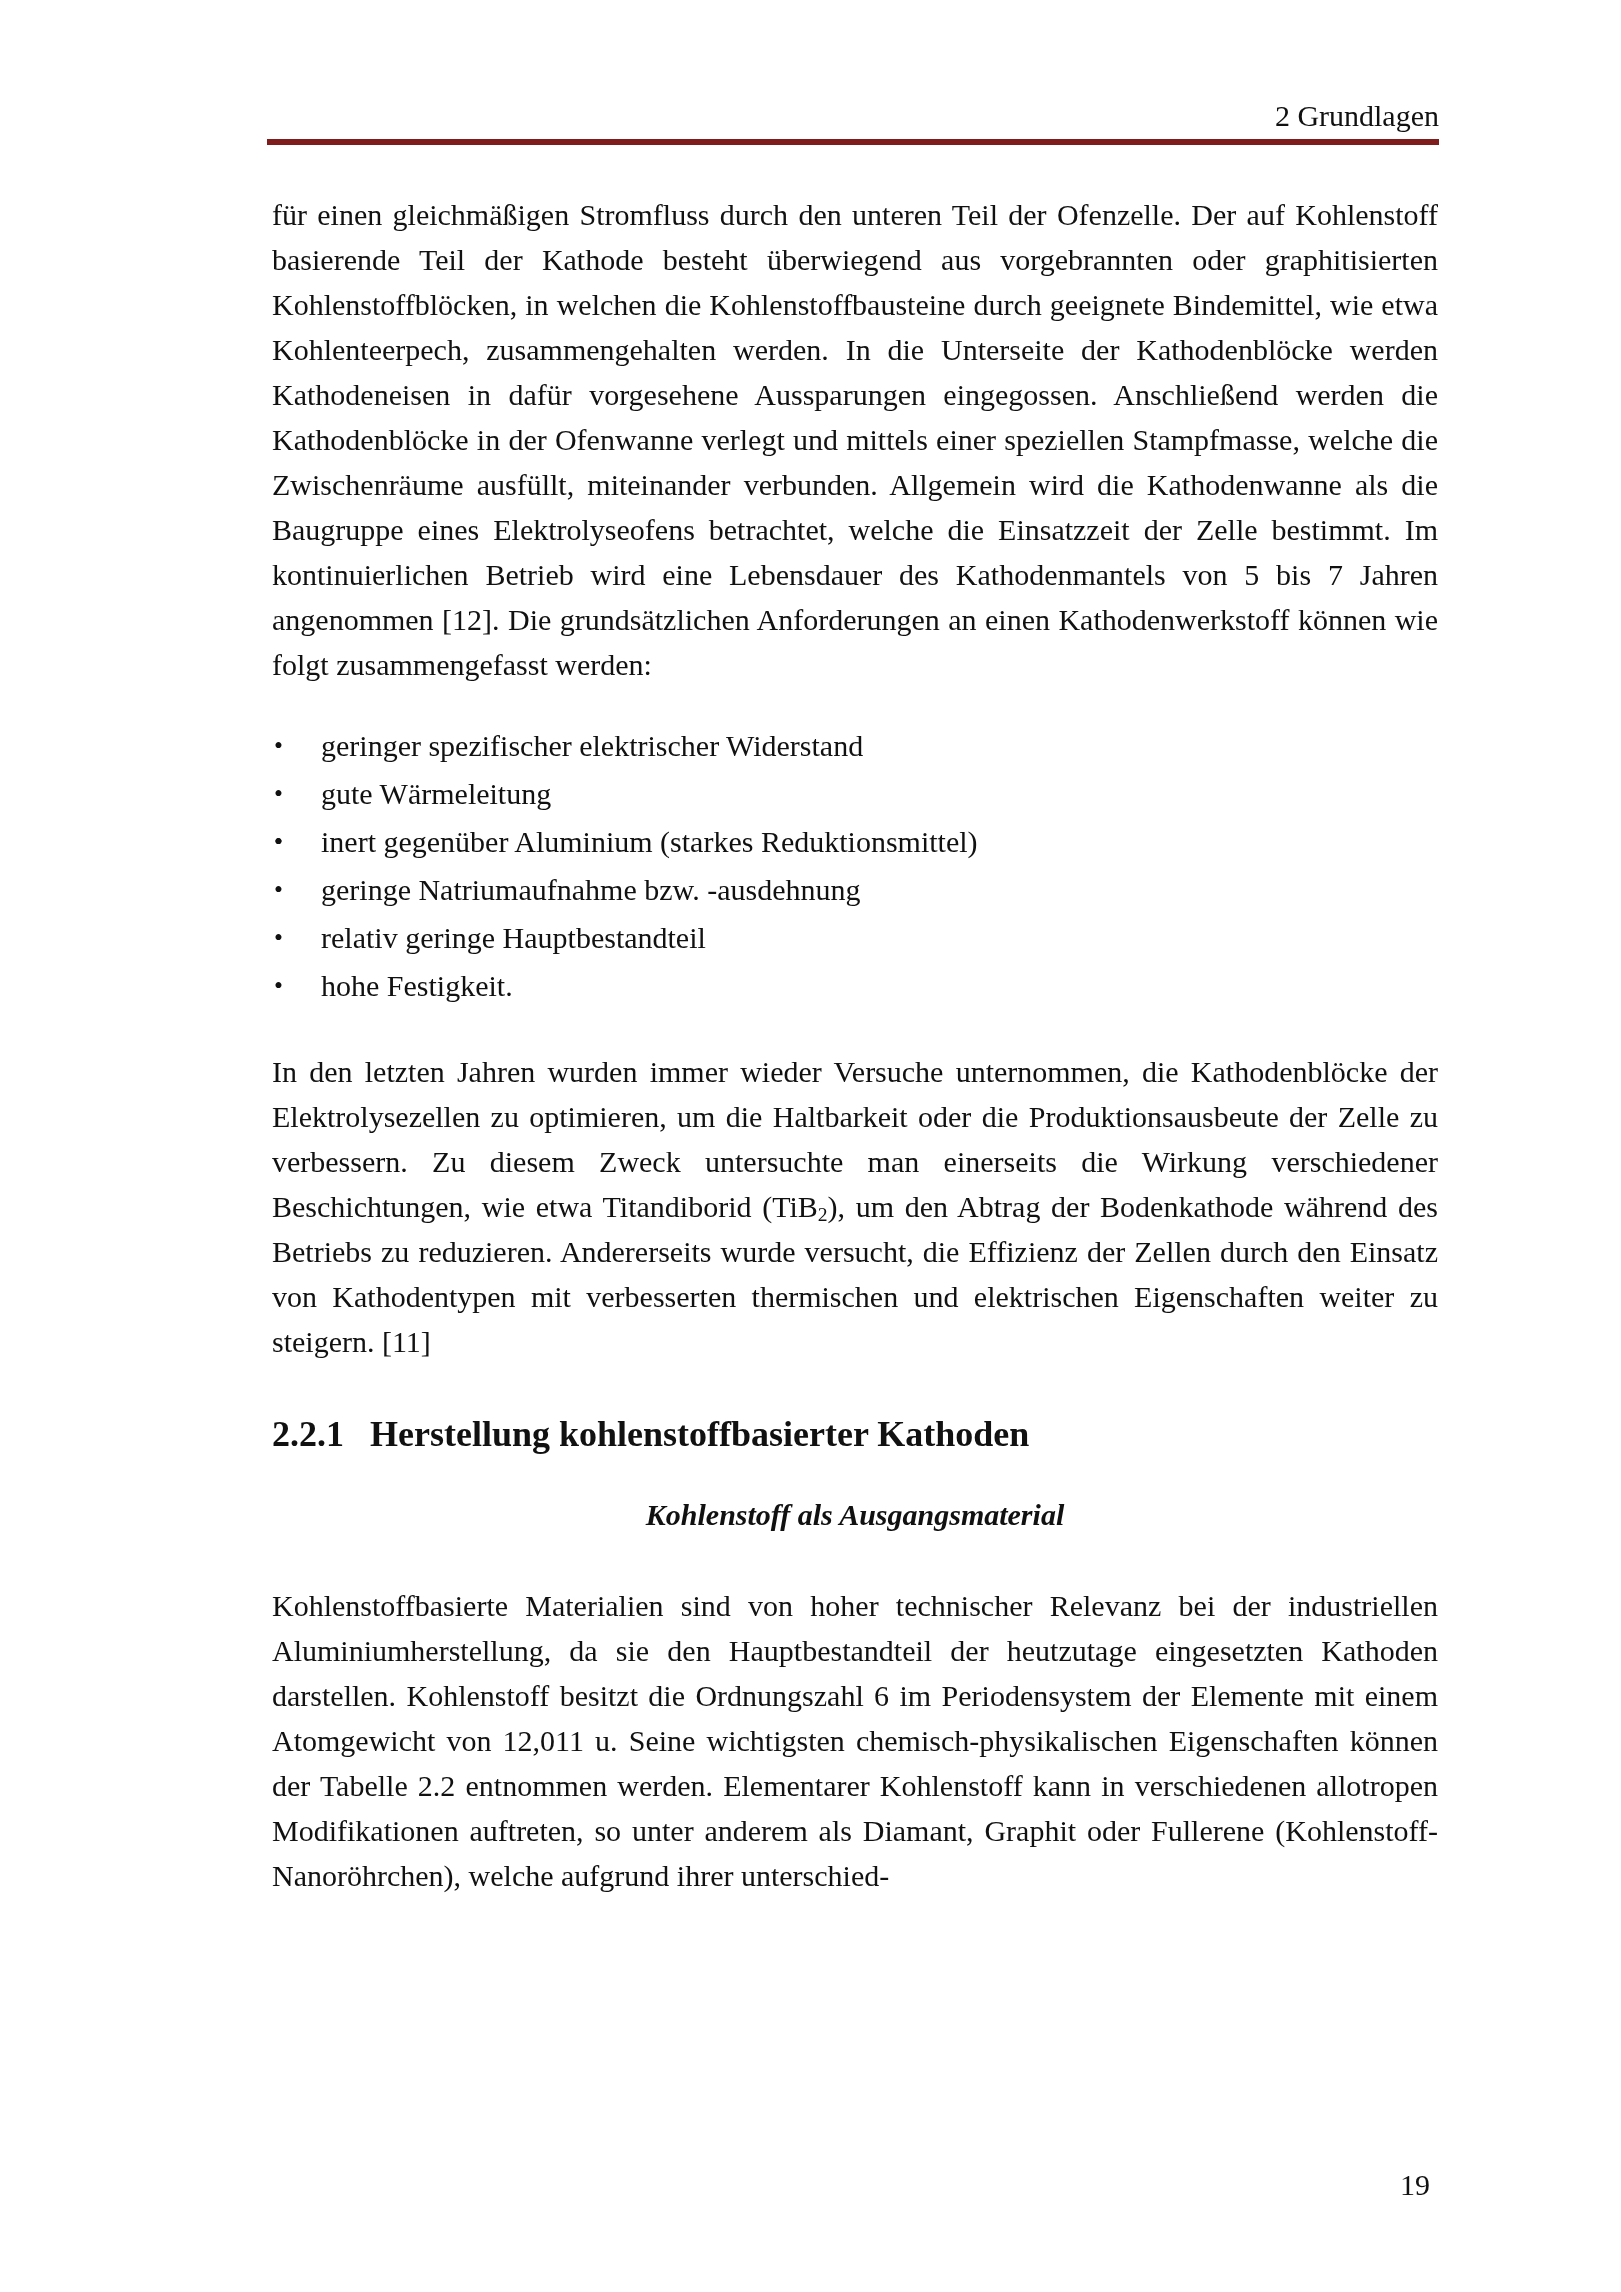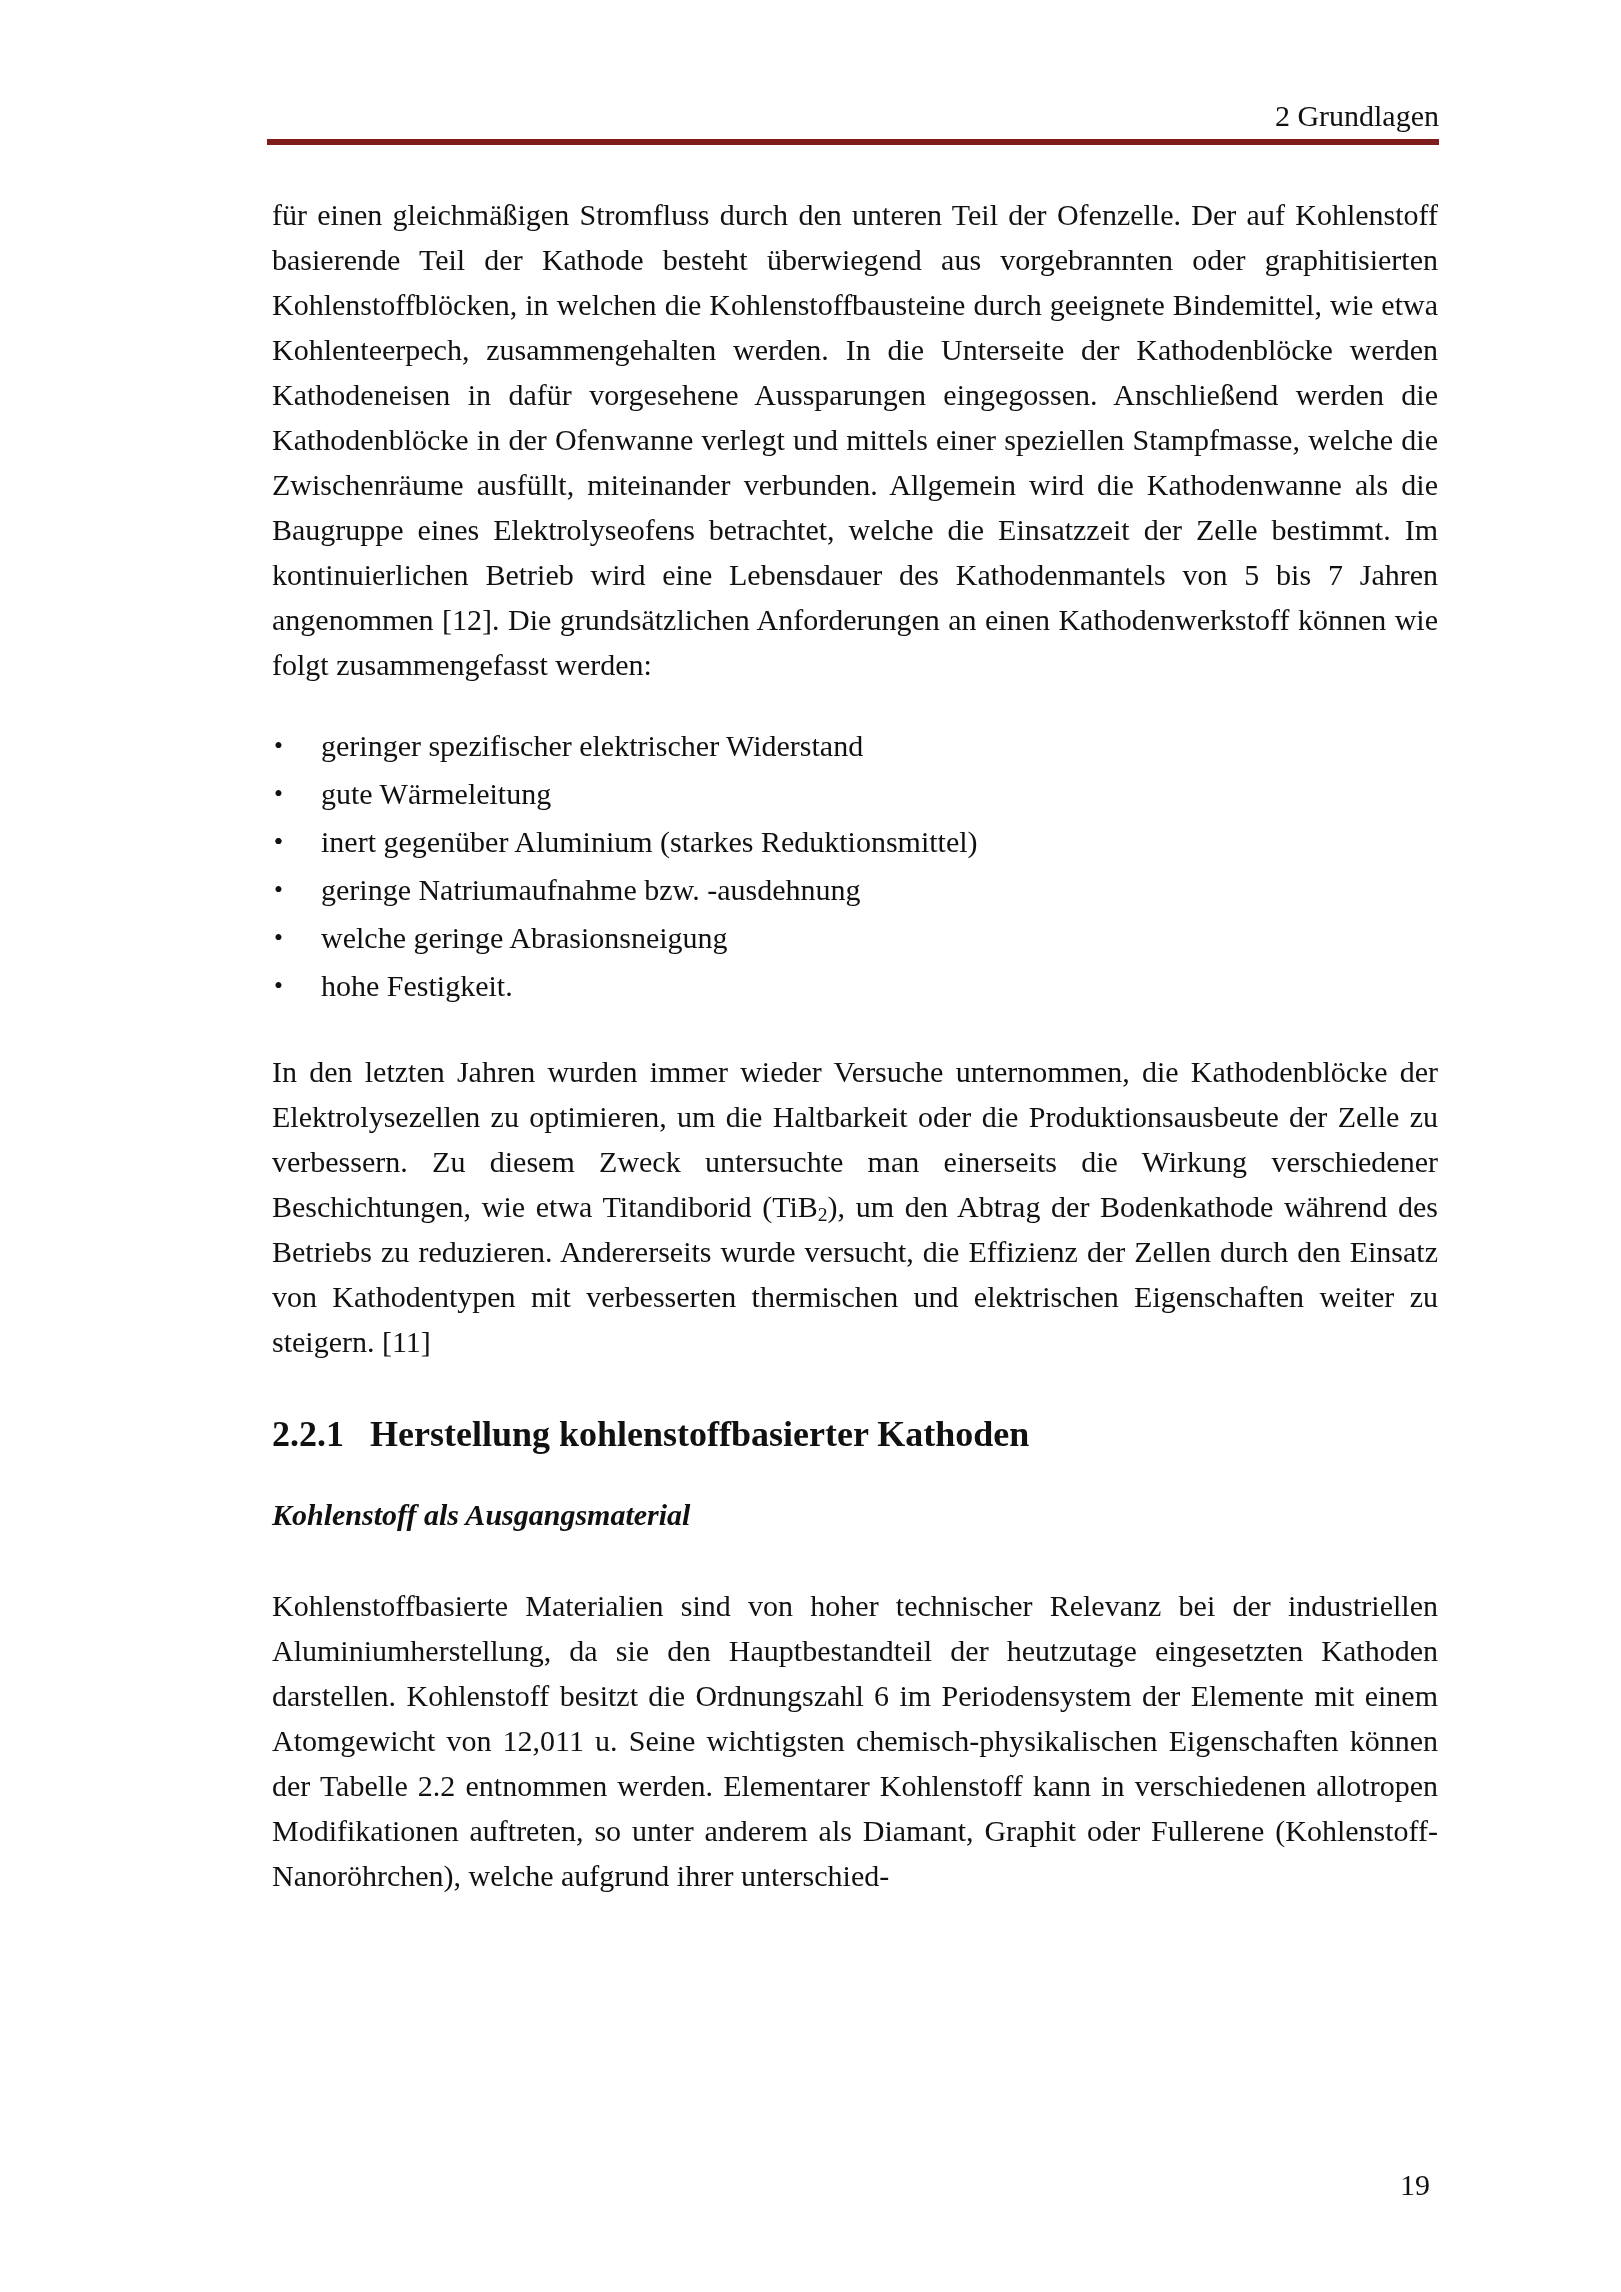--- a/index.html
+++ b/index.html
@@ -10,42 +10,42 @@
   .header-title { position: absolute; right: 0; top: 0; font-size: 30px; line-height: 35px; }
   .content { position: absolute; left: 272px; top: 192px; width: 1166px; }
   p { margin: 0; font-size: 30px; line-height: 45px; text-align: justify; text-align-last: auto; }
   .para-last-justify { text-align-last: left; }
   ul { list-style: none; margin: 0; padding: 0; }
   .bullets { margin-top: 35px; margin-bottom: 39px; }
   .bullets li { position: relative; padding-left: 49px; font-size: 30px; line-height: 48px; }
   .bullets li .dot { position: absolute; left: 2px; top: 0; font-size: 25.5px; }
   h2 { margin: 49px 0 6px 0; font-size: 36px; font-weight: bold; line-height: 43px; }
   h2 .num { display: inline-block; width: 98px; }
-  h3 { margin: 39px 0 0 0; font-size: 30px; font-style: italic; font-weight: bold; line-height: 39px; }
+  h3 { margin: 39px 0 0 0; font-size: 30px; font-style: italic; font-weight: bold; line-height: 39px; text-align: center; }
   .para3 { margin-top: 49px; }
   sub { font-size: 19.6px; vertical-align: -3.9px; line-height: 0; }
   .page-number { position: absolute; left: 1400px; top: 2168px; font-size: 30px; text-align: right; }
 </style>
 </head>
 <body>
 
 <div class="header">
   <span class="header-title">2 Grundlagen</span>
 </div>
 
 <div class="content">
   <p class="para-last-justify">für einen gleichmäßigen Stromfluss durch den unteren Teil der Ofenzelle. Der auf Kohlenstoff basierende Teil der Kathode besteht überwiegend aus vorgebrannten oder graphitisierten Kohlenstoffblöcken, in welchen die Kohlenstoffbausteine durch geeignete Bindemittel, wie etwa Kohlenteerpech, zusammengehalten werden. In die Unterseite der Kathodenblöcke werden Kathodeneisen in dafür vorgesehene Aussparungen eingegossen. Anschließend werden die Kathodenblöcke in der Ofenwanne verlegt und mittels einer speziellen Stampfmasse, welche die Zwischenräume ausfüllt, miteinander verbunden. Allgemein wird die Kathodenwanne als die Baugruppe eines Elektrolyseofens betrachtet, welche die Einsatzzeit der Zelle bestimmt. Im kontinuierlichen Betrieb wird eine Lebensdauer des Kathodenmantels von 5 bis 7 Jahren angenommen [12]. Die grundsätzlichen Anforderungen an einen Kathodenwerkstoff können wie folgt zusammengefasst werden:</p>
 
   <ul class="bullets">
     <li><span class="dot">•</span><span>geringer spezifischer elektrischer Widerstand</span></li>
     <li><span class="dot">•</span><span>gute Wärmeleitung</span></li>
     <li><span class="dot">•</span></li>
     <li><span class="dot">•</span><span>inert gegenüber Aluminium (starkes Reduktionsmittel)</span></li>
     <li><span class="dot">•</span><span>geringe Natriumaufnahme bzw. -ausdehnung</span></li>
-    <li><span class="dot">•</span><span>welche geringe Abrasionsneigung</span></li>
+    <li><span class="dot">•</span><span>relativ geringe Hauptbestandteil</span></li>
     <li><span class="dot">•</span><span>hohe Festigkeit.</span></li>
   </ul>
 
   <p><span>In den letzten Jahren wurden immer wieder Versuche unternommen, die Kathodenblöcke der Elektrolysezellen zu optimieren, um die Haltbarkeit oder die Produktionsausbeute der Zelle zu verbessern. Zu diesem Zweck untersuchte man einerseits die Wirkung verschiedener Beschichtungen, wie etwa Titandiborid (TiB</span><sub>2</sub><span>), um den Abtrag der Bodenkathode während des Betriebs zu reduzieren. Andererseits wurde versucht, die Effizienz der Zellen durch den Einsatz von Kathodentypen mit verbesserten thermischen und elektrischen Eigenschaften weiter zu steigern. [11]</span></p>
 
   <h2><span class="num">2.2.1</span><span>Herstellung kohlenstoffbasierter Kathoden</span></h2>
 
   <h3>Kohlenstoff als Ausgangsmaterial</h3>
 
   <p class="para3 para-last-justify">Kohlenstoffbasierte Materialien sind von hoher technischer Relevanz bei der industriellen Aluminiumherstellung, da sie den Hauptbestandteil der heutzutage eingesetzten Kathoden darstellen. Kohlenstoff besitzt die Ordnungszahl 6 im Periodensystem der Elemente mit einem Atomgewicht von 12,011 u. Seine wichtigsten chemisch-physikalischen Eigenschaften können der Tabelle 2.2 entnommen werden. Elementarer Kohlenstoff kann in verschiedenen allotropen Modifikationen auftreten, so unter anderem als Diamant, Graphit oder Fullerene (Kohlenstoff-Nanoröhrchen), welche aufgrund ihrer unterschied-</p>

